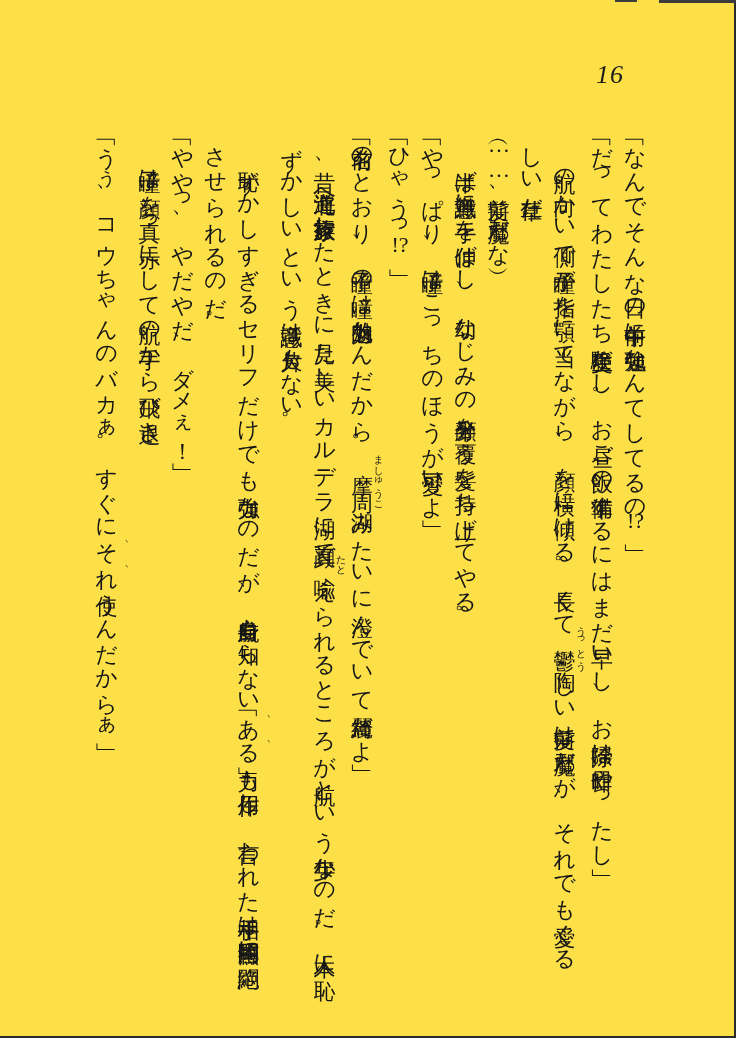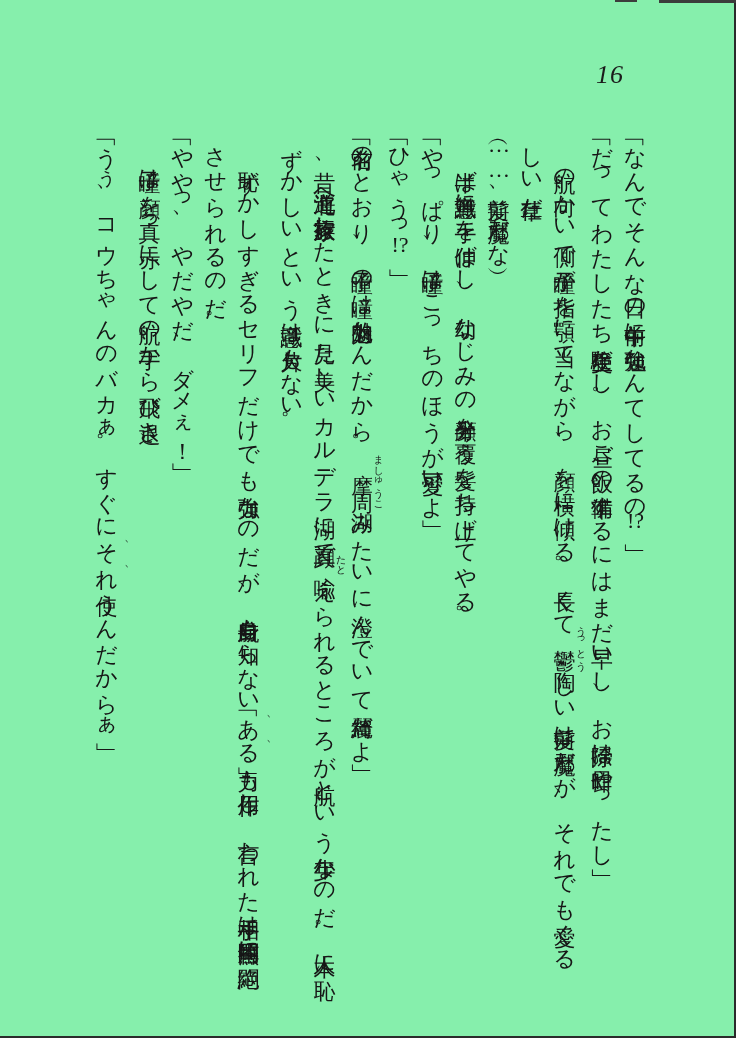--- a/index.html
+++ b/index.html
@@ -10,21 +10,21 @@
     width: 736px;
     height: 1038px;
     position: relative;
     overflow: hidden;
     background: #ffffff;
     font-family: "Liberation Serif", "DejaVu Serif", serif;
   }
   .page {
     position: absolute;
     inset: 0;
-    background: #86efac;
+    background: #fde047;
   }
   .page-number {
     position: absolute;
     top: 60px;
     left: 596px;
     font-size: 26px;
     font-style: italic;
     color: #1b1b1b;
     letter-spacing: 1px;
   }

